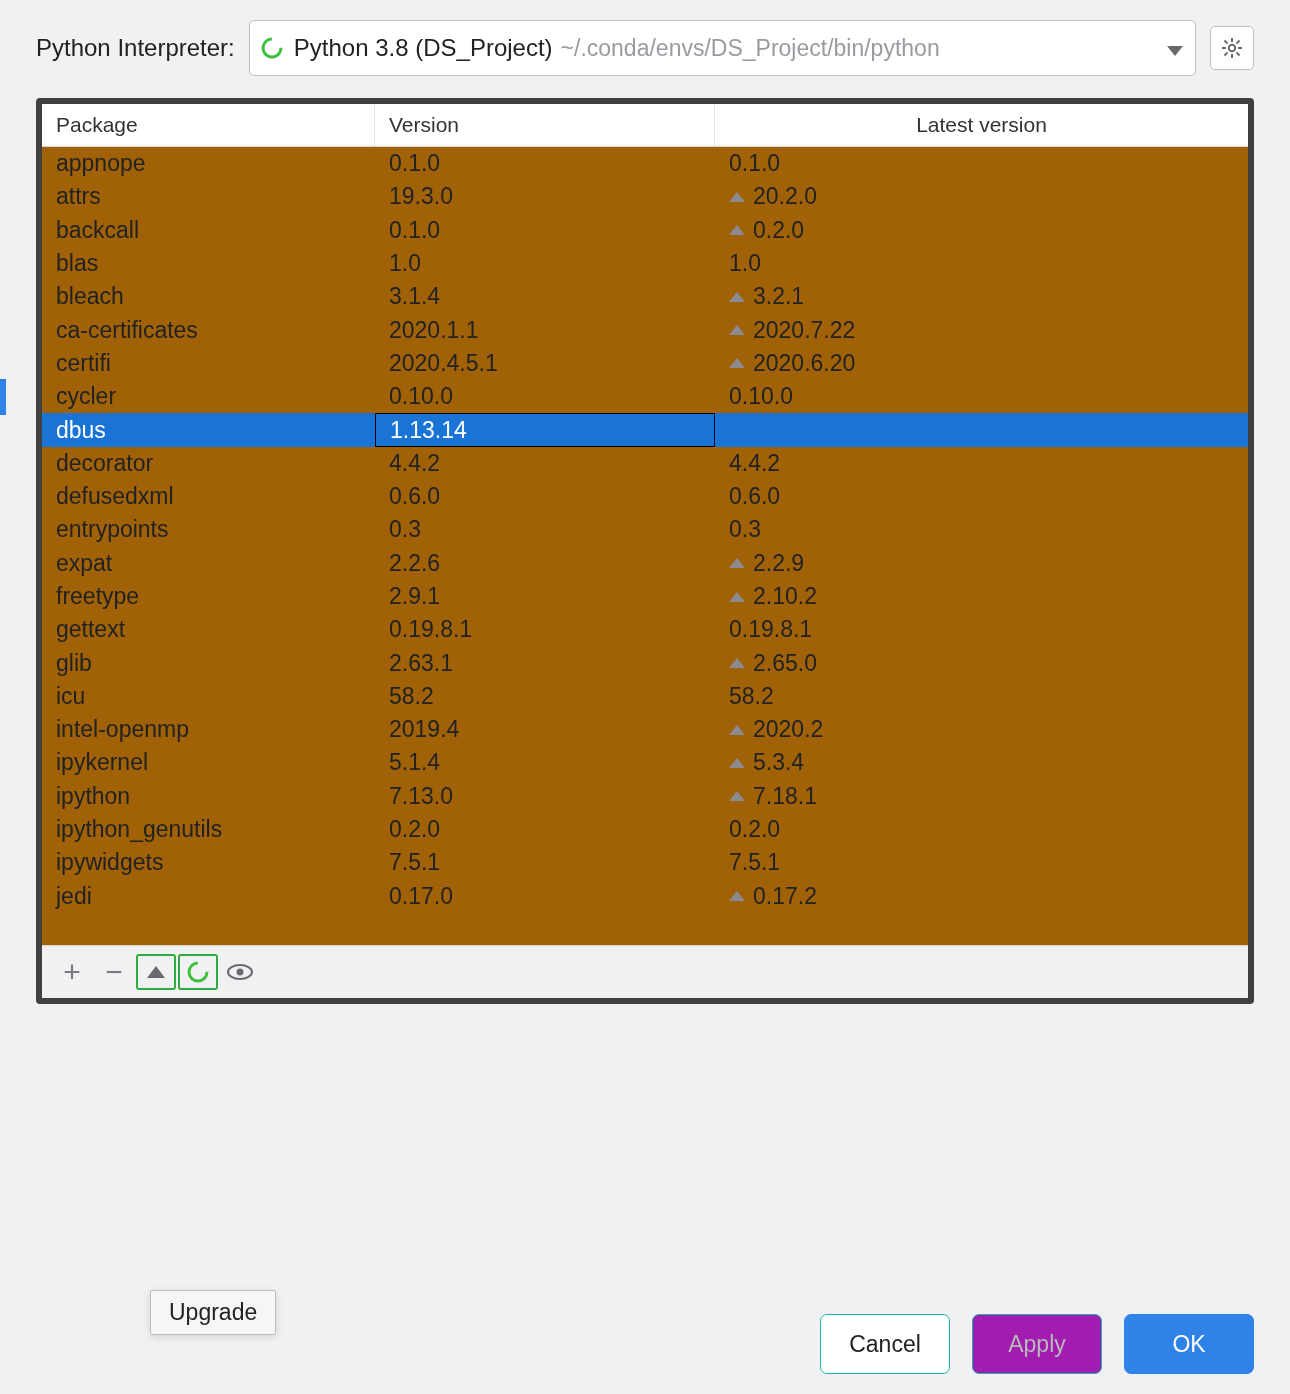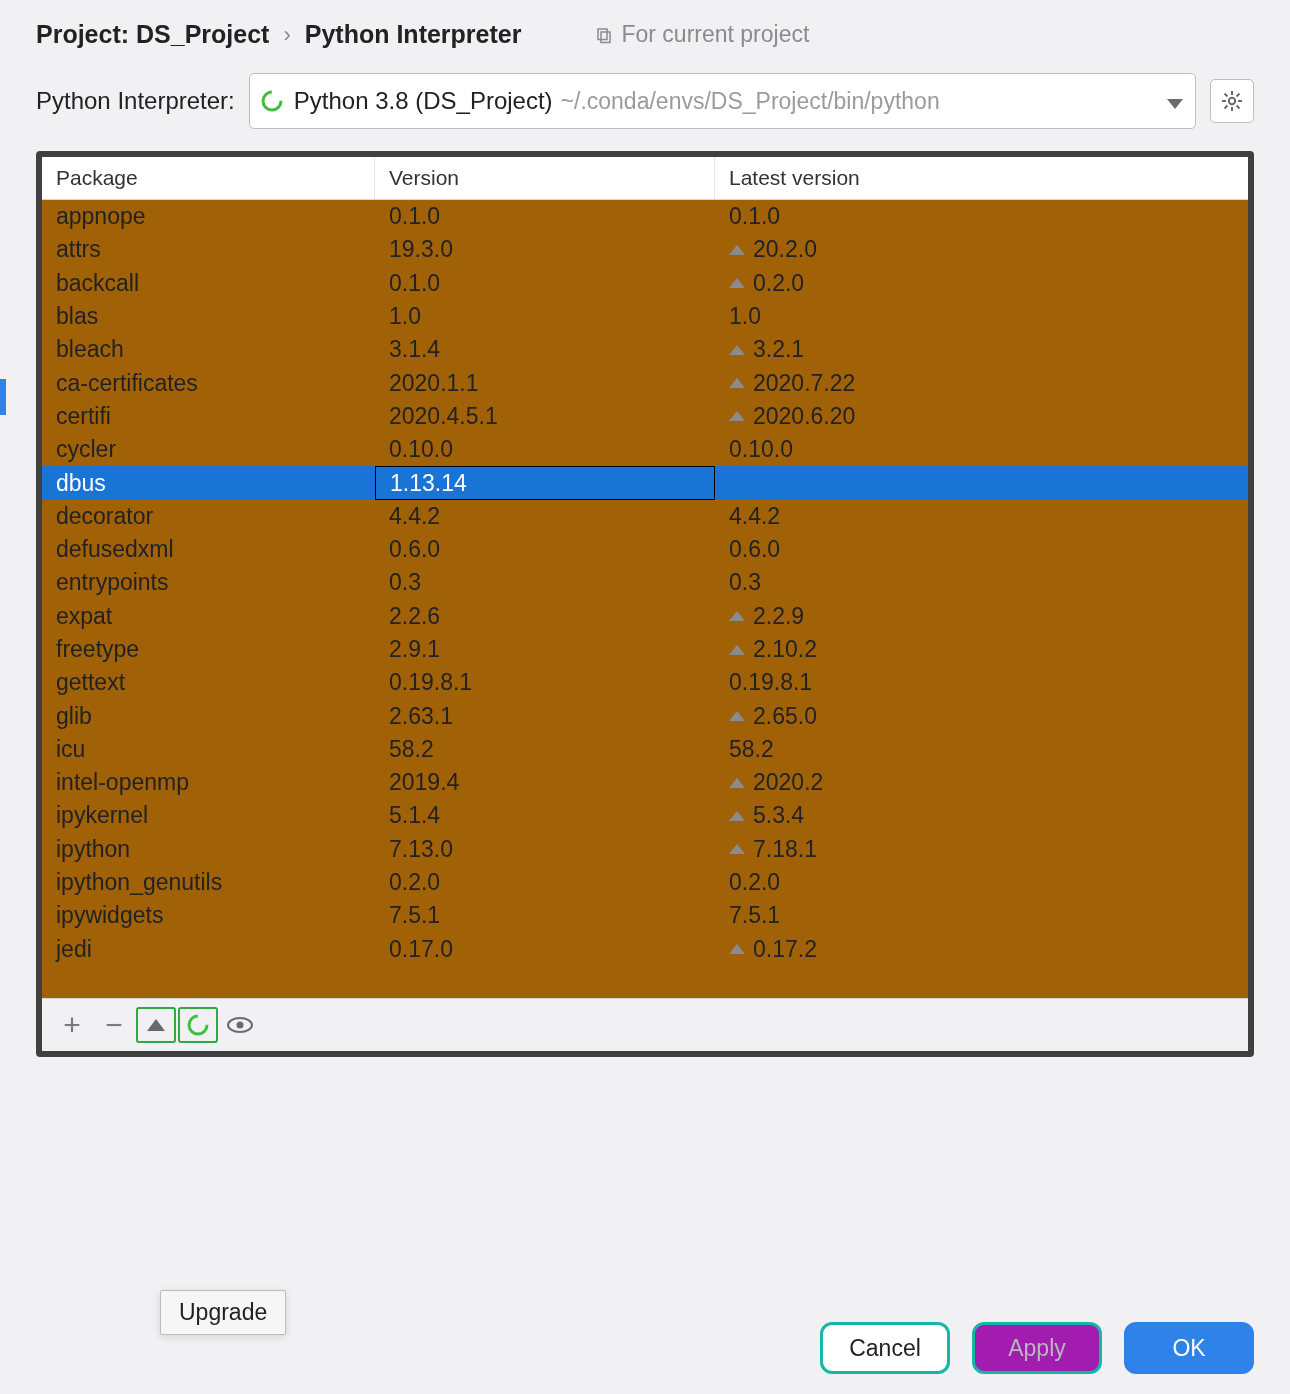--- a/index.html
+++ b/index.html
@@ -66,21 +66,21 @@
   }
   .th {
     padding: 9px 14px;
     font-size: 21px;
     color: #333;
     border-right: 1px solid #e7e7ea;
   }
   .th:last-child { border-right: none; }
   .col-pkg { width: 333px; }
   .col-ver { width: 340px; }
-  .col-lat { flex: 1; }
+  .col-lat { flex: 1; text-align: center; }
 
   .tbody { height: 798px; overflow: hidden; }
   .tr {
     display:flex;
     height: 33.3px;
     align-items:center;
     font-size: 23px;
   }
   .tr.selected {
     background: #1a74d6;
@@ -117,66 +117,51 @@
 
   .tooltip {
     position:absolute;
     left: 150px; top: 1290px;
     background:#f6f6f6;
     border:1px solid #bcbcc0;
     box-shadow: 0 2px 8px rgba(0,0,0,.12);
     padding: 8px 18px;
     font-size: 23px;
     border-radius:2px;
-    margin-left:10px;
   }
 
   .footer-btns {
     position:absolute;
     right: 36px; bottom: 20px;
     display:flex; gap: 22px;
   }
   .btn {
-    min-width: 130px; height: 52px;
-    border-radius: 12px;
-    border: 3px solid #14b8a6;
+    min-width: 130px; height: 60px;
+    border-radius: 7px;
+    border: 1px solid #14b8a6;
     background: #fff;
     font-size: 23px;
     display:flex; align-items:center; justify-content:center;
     cursor:pointer;
     padding: 0 22px;
   }
   .btn.disabled { color:#b8b8bd; background:#a21caf; cursor:default; }
   .btn.primary {
     background:#2f82e8; color:#fff; border-color:#2f82e8; font-weight:500;
   }
   .accent-bar {
     position:absolute; top:379px; left:0; width:6px; height:36px; background:#2f82e8;
   }
 </style>
 </head>
 <body>
 
 <div class="wrap">
   <div class="accent-bar"></div>
 
-  <div class="breadcrumb">
-    <span class="crumb-strong">
-      <span>Project: </span><span>DS_Project</span>
-    </span>
-    <span class="crumb-sep">›</span>
-    <span class="crumb-strong">Python Interpreter</span>
-    <span class="crumb-scope">
-      <svg viewBox="0 0 24 24">
-          <rect x="4" y="4" width="12" height="14" fill="none" stroke="#8a8a8f" stroke-width="2"></rect>
-          <rect x="8" y="8" width="12" height="14" fill="none" stroke="#8a8a8f" stroke-width="2"></rect>
-        </svg>
-      <span>For current project</span>
-    </span>
-  </div>
 
   <div class="interp-row">
     <span class="interp-label">Python Interpreter:</span>
     <div class="interp-dd">
       <span class="ring">
         <svg width="24" height="24" viewBox="0 0 24 24">
             <circle cx="12" cy="12" r="9" fill="none" stroke="#3fbf3f" stroke-width="3" stroke-dasharray="42 14"></circle>
           </svg>
       </span>
       <span class="name">Python 3.8 (DS_Project)</span>

